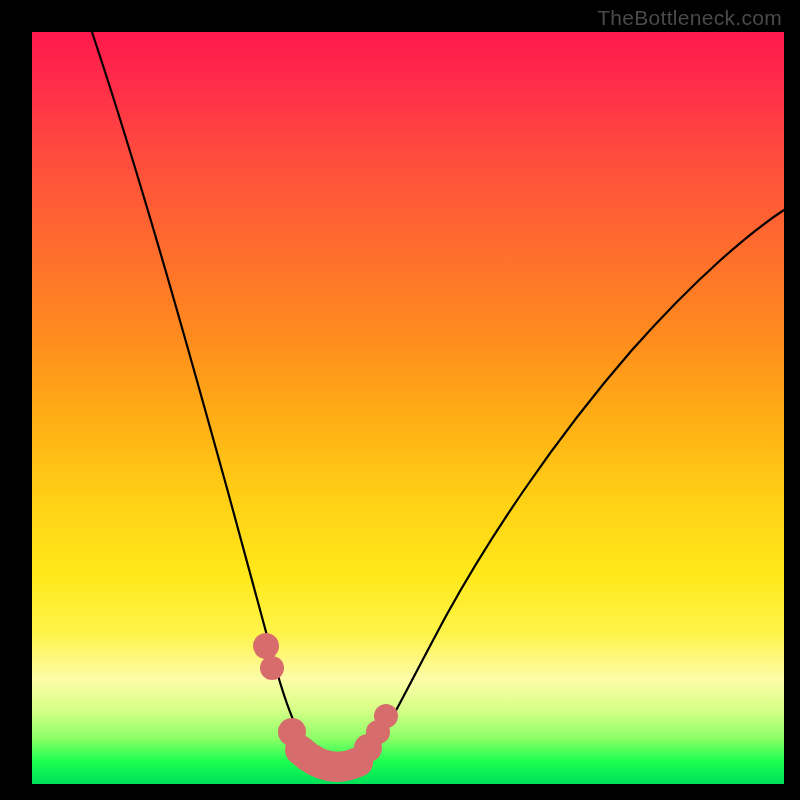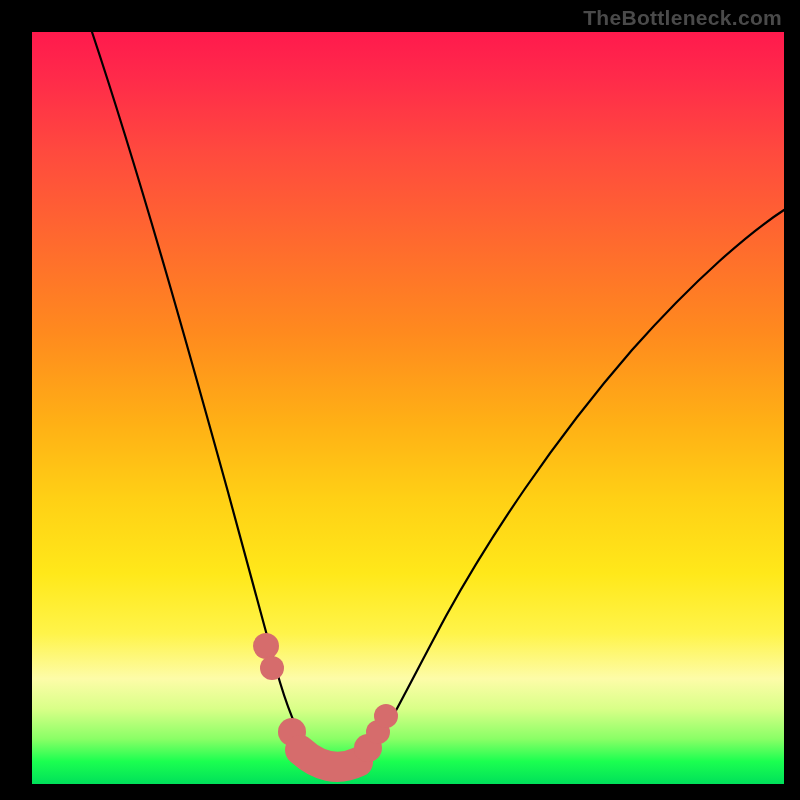--- a/index.html
+++ b/index.html
@@ -33,21 +33,21 @@
       #1bff50 97%,
       #00e05a 100%
     );
   }
   .watermark {
     position: absolute;
     top: 6px;
     right: 18px;
     color: #4a4a4a;
     font-size: 21px;
-    font-weight: 700;
+    font-weight: 400;
     letter-spacing: 0.3px;
     z-index: 5;
   }
   svg.curves {
     position: absolute;
     left: 0;
     top: 0;
     width: 752px;
     height: 752px;
     overflow: visible;

